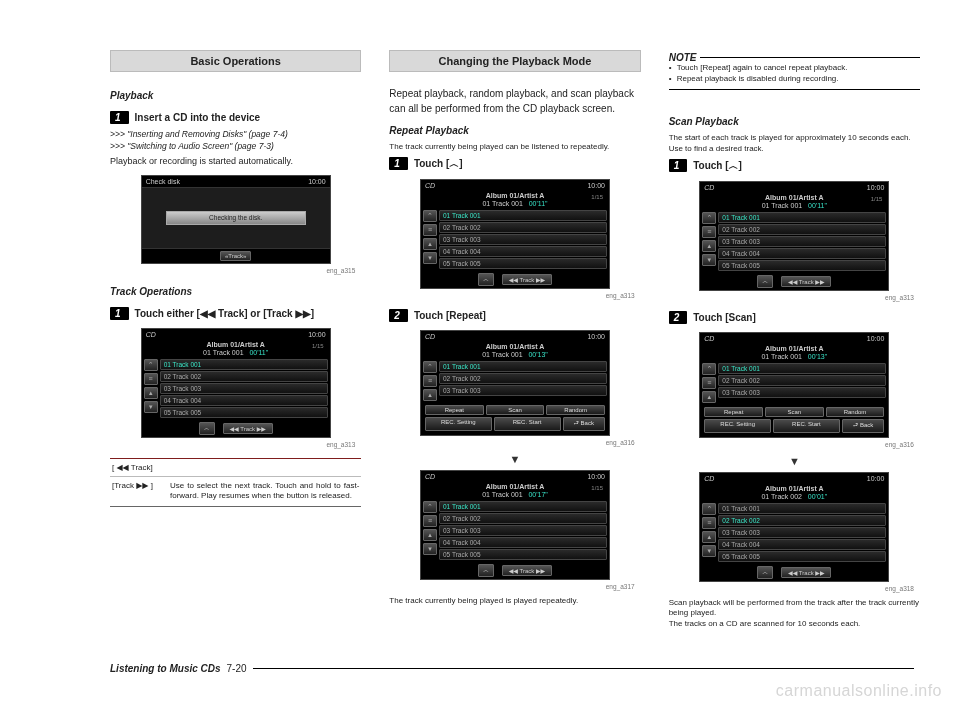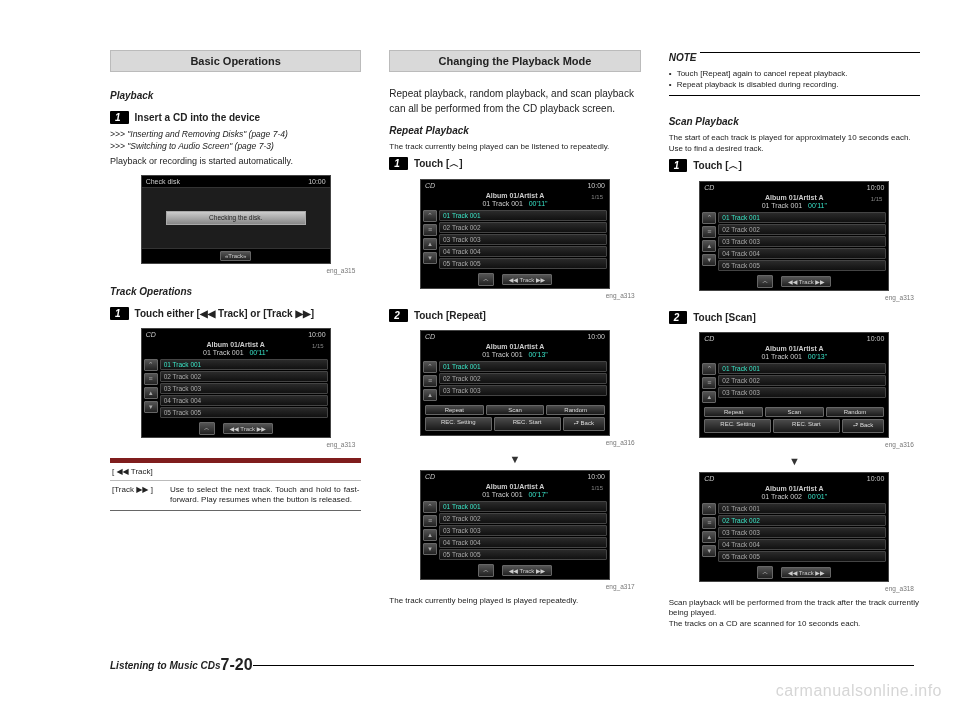--- a/index.html
+++ b/index.html
@@ -82,23 +82,23 @@
     display: inline-block;
     margin-right: 4px;
   }
   .note-rule {
     border-top: 1px solid #000;
     flex: 1;
     height: 0;
   }
   .note-row {
     display: flex;
-    align-items: flex-start;
+    align-items: center;
     gap: 0;
-    margin: 2px 0 6px 0;
+    margin: 2px 0 0 0;
   }
   ul.bullets {
     list-style: none;
     padding: 0;
     margin: 0 0 4px 0;
   }
   ul.bullets li {
     font-size: 8px;
     line-height: 1.35;
     padding-left: 8px;
@@ -240,37 +240,37 @@
   .screenshot.check .bar {
     width: 140px; height: 14px;
     background: linear-gradient(#ccc,#888);
     border: 1px solid #aaa;
     display:flex; align-items:center; justify-content:center;
     font-size: 6.5px; color:#222;
   }
 
   
   .def-table {
-    border-top: 5px solid #7f1d1d;
+    border-top: 1px solid #7f1d1d;
     border-bottom: 1px solid #666;
     margin-top: 4px;
   }
   .def-row { display:flex; gap:6px; padding:4px 2px; border-bottom:1px solid #bbb; }
   .def-row:last-child { border-bottom:none; }
   .def-key { width:52px; font-size:8px; flex-shrink:0; }
   .def-val { font-size:8px; line-height:1.35; text-align: justify;}
 
   
   .foot {
     position: absolute;
     left: 110px; right: 46px; bottom: 34px;
-    display: flex; align-items: center; 
+    display: flex; align-items: center; gap: 6px;
   }
   .foot .ftitle { font-style: italic; font-weight: bold; font-size: 10px; }
-  .foot .fpage { font-weight: bold; font-size: 16px; }
+  .foot .fpage { font-weight: normal; font-size: 10px; }
   .foot .frule { flex:1; height:0; border-top:1.5px solid #000;}
   .watermark {
     position: absolute;
     right: 18px; bottom: 8px;
     font-size: 16px; color: #d6d6d6; letter-spacing:0.5px;
   }
 </style>
 </head>
 <body>
 

